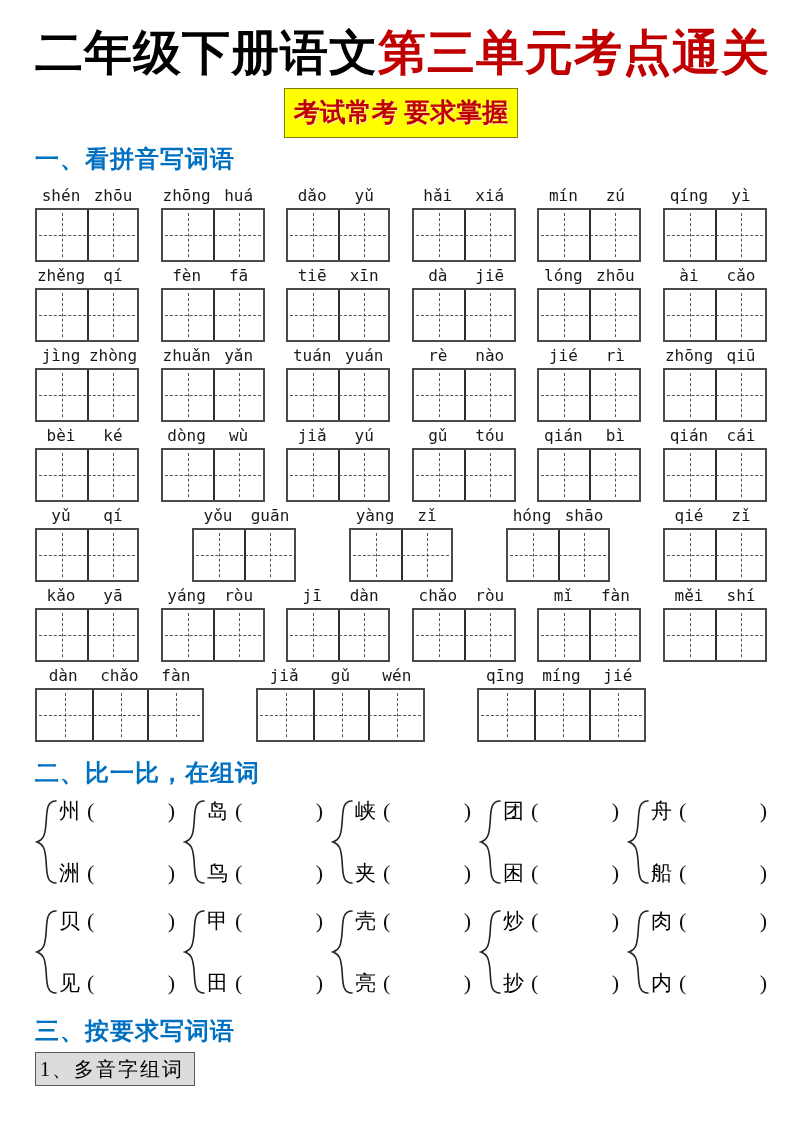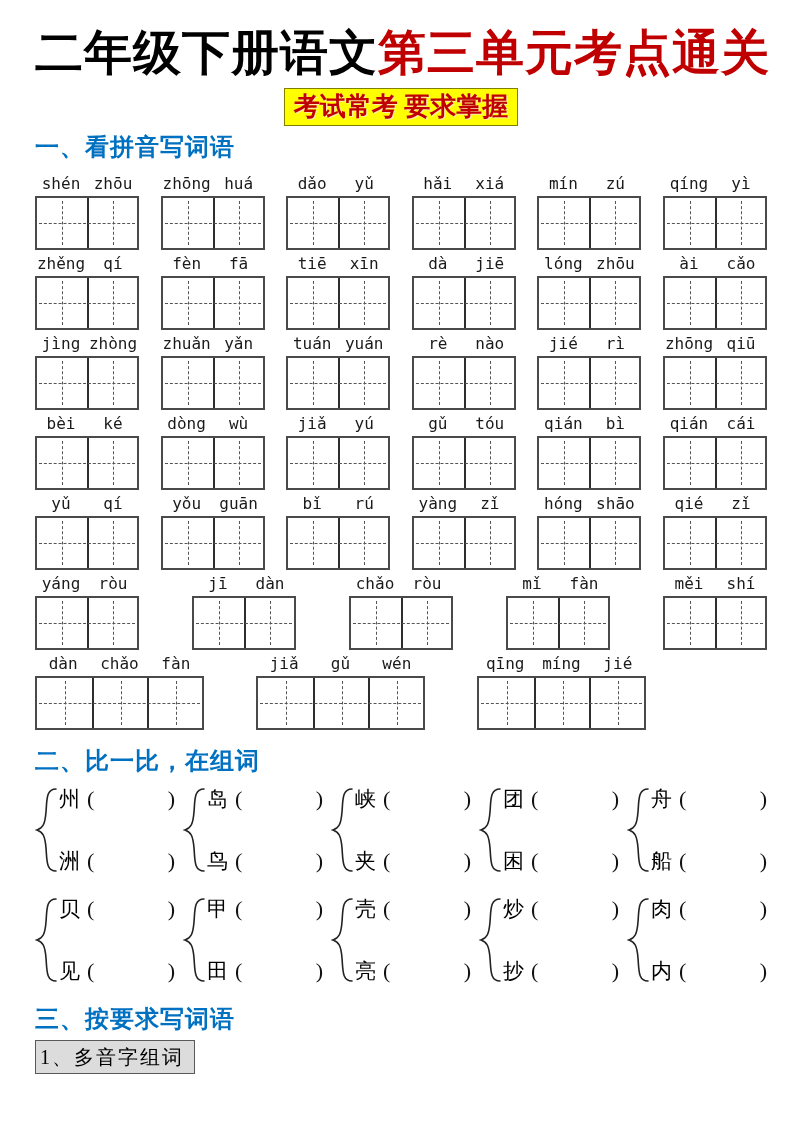--- a/index.html
+++ b/index.html
@@ -16,21 +16,21 @@
     letter-spacing:1px;white-space:nowrap;
   }
   .title .t-red{color:var(--title-red,#C00000);}
 
   
   .banner{
     margin:6px auto 0 auto;width:-moz-fit-content;width:fit-content;
     background:var(--banner-bg,#FFFF00);
     border:1px solid var(--banner-border,#7F7F00);
     color:var(--banner-text,#C00000);
-    font-weight:bold;font-size:26px;line-height:34px;padding:1px 9px;
+    font-weight:bold;font-size:26px;line-height:34px;padding:7px 9px;
     text-shadow:1px 1px 0 #ffe9b0;
   }
 
   
   .sec-heading{
     color:var(--heading-blue,#0070C0);font-weight:bold;font-size:24px;
     line-height:30px;margin-top:6px;letter-spacing:1px;
   }
   .h2{margin-top:16px;}
   .h3{margin-top:20px;}
@@ -351,30 +351,20 @@
             <span>yǒu</span>
             <span>guān</span>
           </div>
           <div class="boxes">
             <div class="cell"></div>
             <div class="cell"></div>
           </div>
         </div>
         <div class="group">
           <div class="pinyin-line">
-            <span>bǐ</span>
-            <span>rú</span>
-          </div>
-          <div class="boxes">
-            <div class="cell"></div>
-            <div class="cell"></div>
-          </div>
-        </div>
-        <div class="group">
-          <div class="pinyin-line">
             <span>yàng</span>
             <span>zǐ</span>
           </div>
           <div class="boxes">
             <div class="cell"></div>
             <div class="cell"></div>
           </div>
         </div>
         <div class="group">
           <div class="pinyin-line">
@@ -391,20 +381,30 @@
             <span>qié</span>
             <span>zǐ</span>
           </div>
           <div class="boxes">
             <div class="cell"></div>
             <div class="cell"></div>
           </div>
         </div>
       </div>
       <div class="pinyin-row">
+        <div class="group">
+          <div class="pinyin-line">
+            <span>kǎo</span>
+            <span>yā</span>
+          </div>
+          <div class="boxes">
+            <div class="cell"></div>
+            <div class="cell"></div>
+          </div>
+        </div>
         <div class="group">
           <div class="pinyin-line">
             <span>yáng</span>
             <span>ròu</span>
           </div>
           <div class="boxes">
             <div class="cell"></div>
             <div class="cell"></div>
           </div>
         </div>

